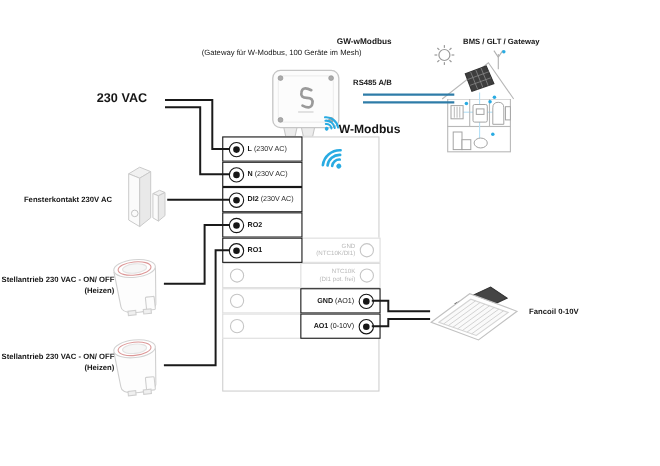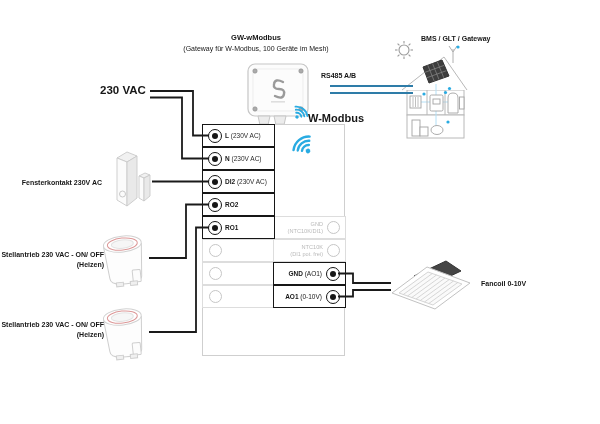--- a/index.html
+++ b/index.html
@@ -234,26 +234,26 @@
       <line x1="330" y1="93" x2="413" y2="93"></line>
     </g>
     <g transform="translate(308,151) rotate(-40)">
       <circle cx="0" cy="0" r="2.3" fill="#29abe2"></circle>
       <path d="M-4.5,-4 A6.5,6.5 0 0 1 4.5,-4" fill="none" stroke="#29abe2" stroke-width="2.4" stroke-linecap="round"></path>
       <path d="M-7.5,-7 A11,11 0 0 1 7.5,-7" fill="none" stroke="#29abe2" stroke-width="2.4" stroke-linecap="round"></path>
       <path d="M-10.5,-10 A15.5,15.5 0 0 1 10.5,-10" fill="none" stroke="#29abe2" stroke-width="2.4" stroke-linecap="round"></path>
     </g>
   </svg>
 
-  <div class="lbl b" style="left:156px;top:33px;width:200px;text-align:center;font-size:7.5px">GW-wModbus</div>
+  <div class="lbl b" style="left:156px;top:33px;width:200px;text-align:right;font-size:7.5px">GW-wModbus</div>
   <div class="lbl" style="left:136px;top:45px;width:240px;text-align:center;font-size:7px">(Gateway für W-Modbus, 100 Geräte im Mesh)</div>
   <div class="lbl b" style="left:321px;top:72px;font-size:7px">RS485 A/B</div>
   <div class="lbl b" style="left:421px;top:35px;font-size:7px">BMS / GLT / Gateway</div>
   <div class="lbl b" style="left:290px;top:112px;width:74px;text-align:right;font-size:11px">W-Modbus</div>
-  <div class="lbl b" style="left:100px;top:84px;font-size:11.5px">230 VAC</div>
+  <div class="lbl b" style="left:88px;top:84px;font-size:11.5px">230 VAC</div>
   <div class="lbl b" style="left:8px;top:179px;width:94px;text-align:right;font-size:7px">Fensterkontakt 230V AC</div>
   <div class="lbl b" style="left:0px;top:250px;width:104px;text-align:right;font-size:7px;line-height:9.5px">
     <span>Stellantrieb 230 VAC - ON/ OFF</span><br>
     <span>(Heizen)</span>
   </div>
   <div class="lbl b" style="left:0px;top:320px;width:104px;text-align:right;font-size:7px;line-height:9.5px">
     <span>Stellantrieb 230 VAC - ON/ OFF</span><br>
     <span>(Heizen)</span>
   </div>
   <div class="lbl b" style="left:481px;top:280px;font-size:7px">Fancoil 0-10V</div>

